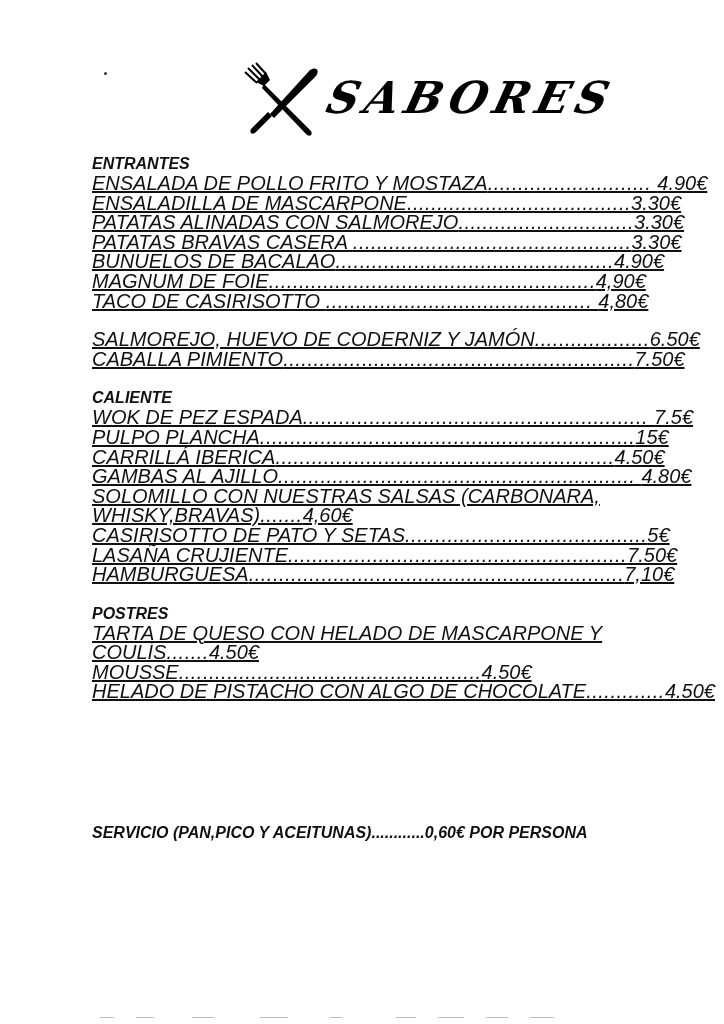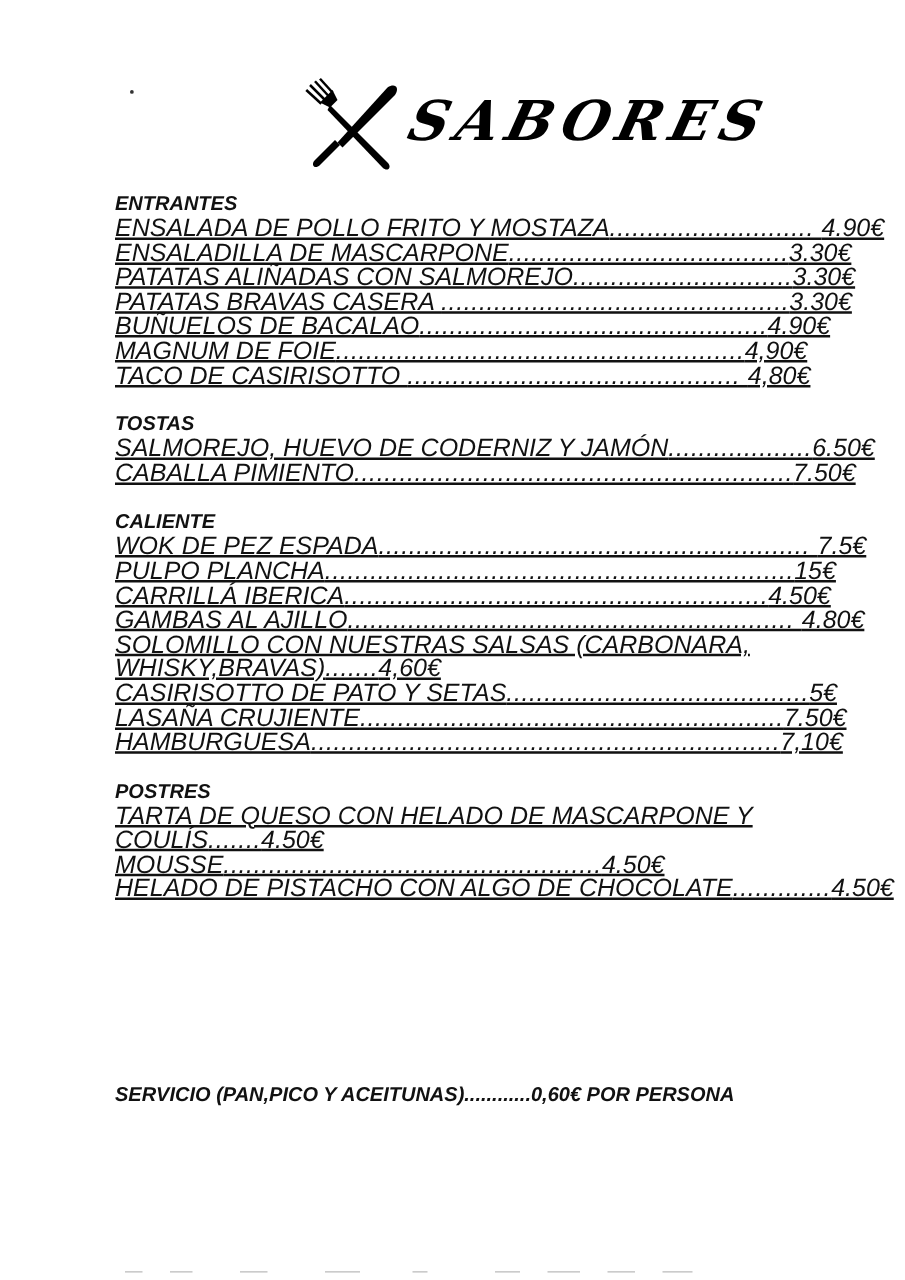--- a/index.html
+++ b/index.html
@@ -10,21 +10,21 @@
   .brand { position:absolute; left:84px; top:10px; font-family:"DejaVu Serif", serif;
            font-style:italic; font-weight:bold; font-size:44px; letter-spacing:6px;
            transform:skewX(-14deg); color:#000; }
   .menu { position:absolute; left:92px; top:154px; width:560px; }
   .section { margin-bottom:19px; }
   .sec-title { font-weight:bold; font-style:italic; 
                font-size:16px; line-height:20px; height:20px; }
   .item { font-style:italic; font-size:20px; line-height:19.6px; white-space:nowrap;text-decoration:underline; }
   .item .name, .item .dots, .item .price { display:inline; }
   .dots { letter-spacing:0.5px; }
-  .service { position:absolute; left:92px; top:868px; font-weight:bold; font-style:italic;
+  .service { position:absolute; left:92px; top:824px; font-weight:bold; font-style:italic;
              font-size:16px; white-space:nowrap;text-align:center; }
   .stray { position:absolute; width:3px; height:3px; background:#333; border-radius:50%; }
   .footer-marks { position:absolute; left:100px; top:1017px; width:520px; height:2px; }
   .footer-marks span { position:absolute; top:0; height:1px; background:#bbb; }
 </style>
 </head>
 <body>
 
 <div class="stray" style="left:104px; top:72px;"></div>
 
@@ -53,21 +53,20 @@
     <div class="item"><span>ENSALADA DE POLLO FRITO Y MOSTAZA</span><span class="dots">........................... </span><span>4.90€</span></div>
     <div class="item"><span>ENSALADILLA DE MASCARPONE</span><span class="dots">.....................................</span><span>3.30€</span></div>
     <div class="item"><span>PATATAS ALIÑADAS CON SALMOREJO</span><span class="dots">.............................</span><span>3.30€</span></div>
     <div class="item"><span>PATATAS BRAVAS CASERA </span><span class="dots">..............................................</span><span>3.30€</span></div>
     <div class="item"><span>BUÑUELOS DE BACALAO</span><span class="dots">..............................................</span><span>4.90€</span></div>
     <div class="item"><span>MAGNUM DE FOIE</span><span class="dots">......................................................</span><span>4,90€</span></div>
     <div class="item"><span>TACO DE CASIRISOTTO </span><span class="dots">............................................ </span><span>4,80€</span></div>
   </div>
 
   <div class="section">
-    <div class="sec-title">TOSTAS</div>
     <div class="item"><span>SALMOREJO, HUEVO DE CODERNIZ Y JAMÓN</span><span class="dots">...................</span><span>6.50€</span></div>
     <div class="item"><span>CABALLA PIMIENTO</span><span class="dots">..........................................................</span><span>7.50€</span></div>
   </div>
 
   <div class="section">
     <div class="sec-title">CALIENTE</div>
     <div class="item"><span>WOK DE PEZ ESPADA</span><span class="dots">......................................................... </span><span>7.5€</span></div>
     <div class="item"><span>PULPO PLANCHA</span><span class="dots">..............................................................</span><span>15€</span></div>
     <div class="item"><span>CARRILLÁ IBERICA</span><span class="dots">........................................................</span><span>4.50€</span></div>
     <div class="item"><span>GAMBAS AL AJILLO</span><span class="dots">........................................................... </span><span>4.80€</span></div>

